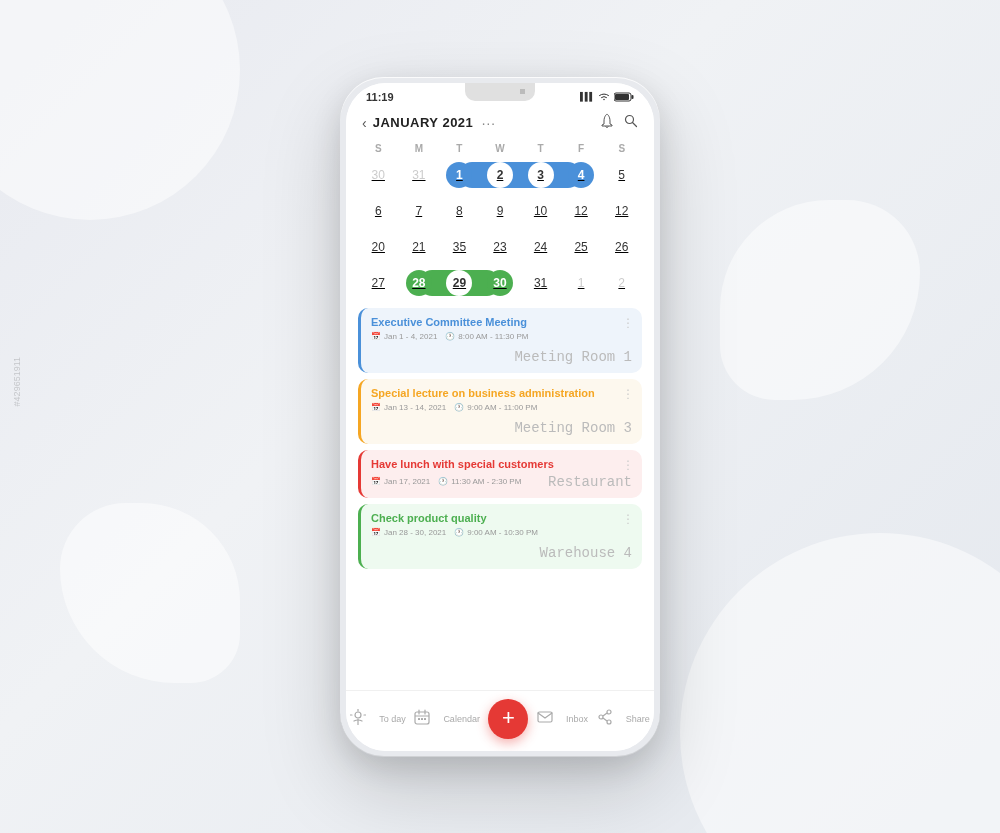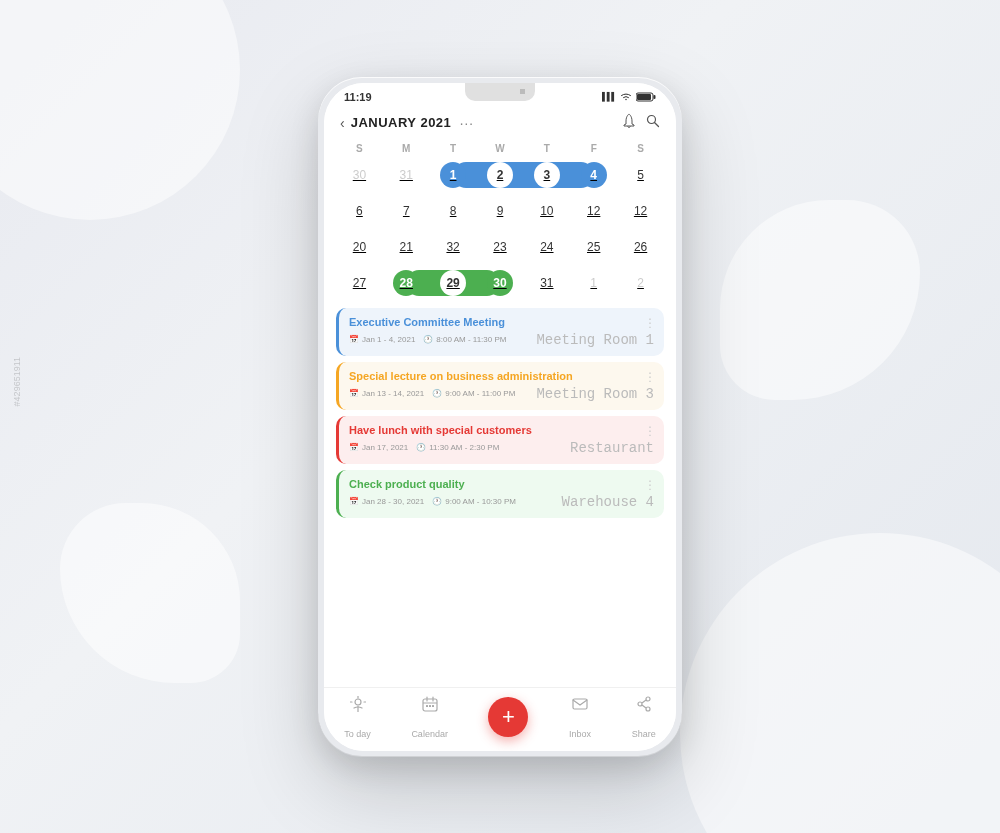--- a/index.html
+++ b/index.html
@@ -21,21 +21,21 @@
       border-radius: 50%;
       background: rgba(255,255,255,0.5);
     }
     .bg-blob-1 { width: 300px; height: 300px; top: -80px; left: -60px; }
     .bg-blob-2 { width: 400px; height: 400px; bottom: -100px; right: -80px; }
     .bg-blob-3 { width: 200px; height: 200px; top: 200px; right: 80px; border-radius: 60% 40% 70% 30%; }
     .bg-blob-4 { width: 180px; height: 180px; bottom: 150px; left: 60px; border-radius: 40% 60% 30% 70%; }
 
     
     .phone {
-      width: 364px;
+      width: 320px;
       height: 680px;
       background: #e8eaee;
       border-radius: 44px;
       padding: 6px;
       box-shadow:
         0 30px 80px rgba(0,0,0,0.18),
         0 10px 30px rgba(0,0,0,0.12),
         inset 0 1px 0 rgba(255,255,255,0.8),
         inset 0 -1px 0 rgba(0,0,0,0.1);
       position: relative;
@@ -274,21 +274,21 @@
       align-items: center;
       justify-content: space-around;
       padding: 8px 0 12px;
       background: #fff;
       border-top: 1px solid #f0f0f0;
       flex-shrink: 0;
     }
 
     .nav-item {
       display: flex;
-      flex-direction: column;
+      flex-direction: row;
       align-items: center;
       gap: 13px;
       cursor: pointer;
     }
 
     .nav-icon {
       font-size: 16px;
       color: #aaa;
     }
 
@@ -455,21 +455,21 @@
 
 
         <div class="calendar-row">
           <div class="day-cell">
               <span class="day-num">20</span>
             </div>
           <div class="day-cell">
               <span class="day-num">21</span>
             </div>
           <div class="day-cell">
-              <span class="day-num">32</span>
+              <span class="day-num">35</span>
             </div>
           <div class="day-cell">
               <span class="day-num">23</span>
             </div>
           <div class="day-cell">
               <span class="day-num">24</span>
             </div>
           <div class="day-cell">
               <span class="day-num">25</span>
             </div>

